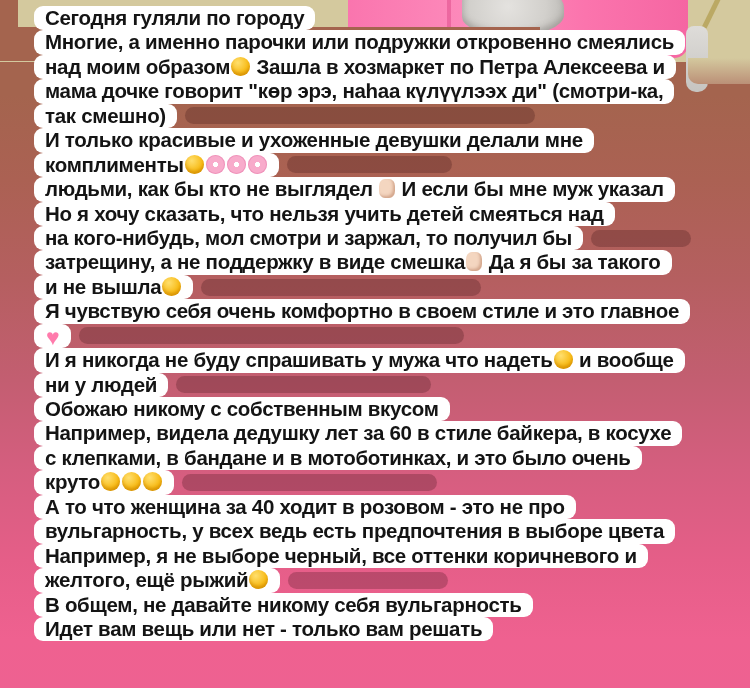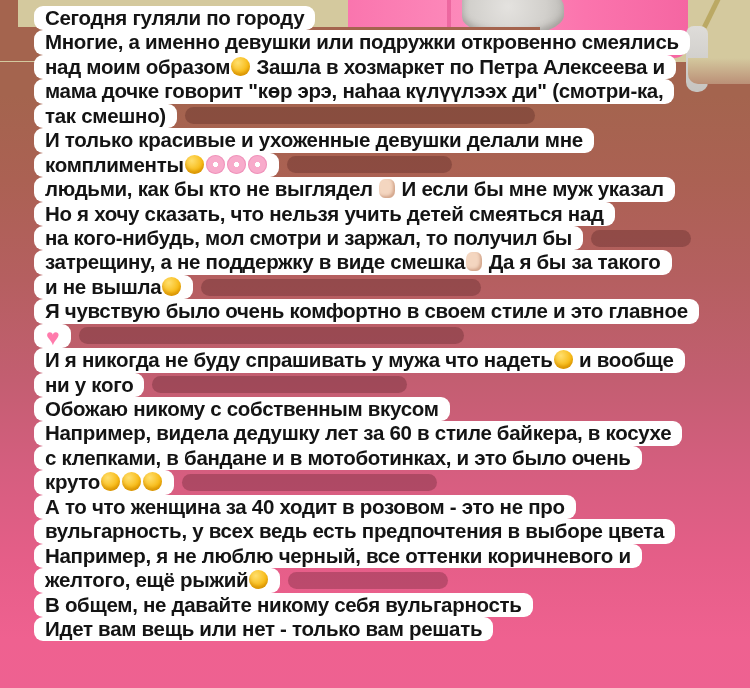--- a/index.html
+++ b/index.html
@@ -65,21 +65,21 @@
   </div>
 
   <div class="lines" id="lines">
     <div class="line">
       <span class="pill">Сегодня гуляли по городу</span>
 
     </div>
 
 
     <div class="line">
-      <span class="pill">Многие, а именно девушки или подружки откровенно смеялись</span>
+      <span class="pill">Многие, а именно парочки или подружки откровенно смеялись</span>
 
     </div>
 
     <div class="line">
       <span class="pill">над моим образом<span class="e e-yellow"></span> Зашла в хозмаркет по Петра Алексеева и</span>
 
     </div>
 
     <div class="line">
       <span class="pill">мама дочке говорит "көр эрэ, наһаа күлүүлээх ди" (смотри-ка,</span>
@@ -120,36 +120,36 @@
       <span class="pill">затрещину, а не поддержку в виде смешка<span class="e e-hand"></span> Да я бы за такого</span>
 
     </div>
 
     <div class="line">
       <span class="pill">и не вышла<span class="e e-yellow"></span></span>
       <span class="bar" style="display: inline-block; width: 280px;"></span>
     </div>
 
     <div class="line">
-      <span class="pill">Я чувствую было очень комфортно в своем стиле и это главное</span>
+      <span class="pill">Я чувствую себя очень комфортно в своем стиле и это главное</span>
 
     </div>
 
     <div class="line">
       <span class="pill"><span class="e e-heart">♥</span></span>
       <span class="bar" style="display: inline-block; width: 385px;"></span>
     </div>
 
     <div class="line">
       <span class="pill">И я никогда не буду спрашивать у мужа что надеть<span class="e e-yellow"></span> и вообще</span>
 
     </div>
 
     <div class="line">
-      <span class="pill">ни у кого</span>
+      <span class="pill">ни у людей</span>
       <span class="bar" style="display: inline-block; width: 255px;"></span>
     </div>
 
     <div class="line">
       <span class="pill">Обожаю никому с собственным вкусом</span>
 
     </div>
 
     <div class="line">
       <span class="pill">Например, видела дедушку лет за 60 в стиле байкера, в косухе</span>
@@ -170,21 +170,21 @@
       <span class="pill">А то что женщина за 40 ходит в розовом - это не про</span>
 
     </div>
 
     <div class="line">
       <span class="pill">вульгарность, у всех ведь есть предпочтения в выборе цвета</span>
 
     </div>
 
     <div class="line">
-      <span class="pill">Например, я не люблю черный, все оттенки коричневого и</span>
+      <span class="pill">Например, я не выборе черный, все оттенки коричневого и</span>
 
     </div>
 
     <div class="line">
       <span class="pill">желтого, ещё рыжий<span class="e e-yellow"></span></span>
       <span class="bar" style="display: inline-block; width: 160px;"></span>
     </div>
 
     <div class="line">
       <span class="pill">В общем, не давайте никому себя вульгарность</span>

